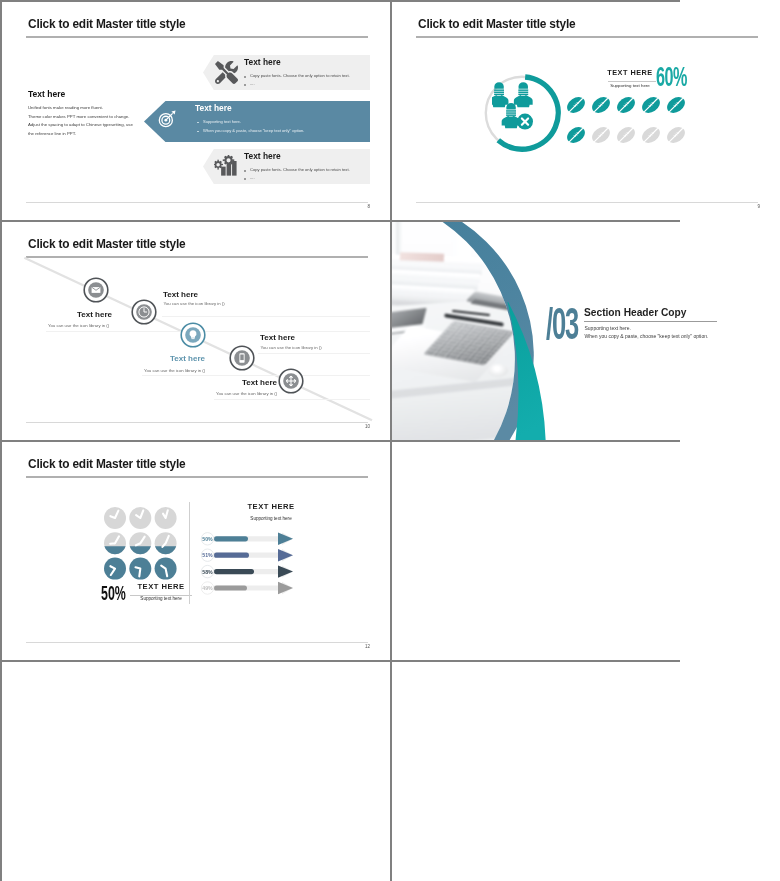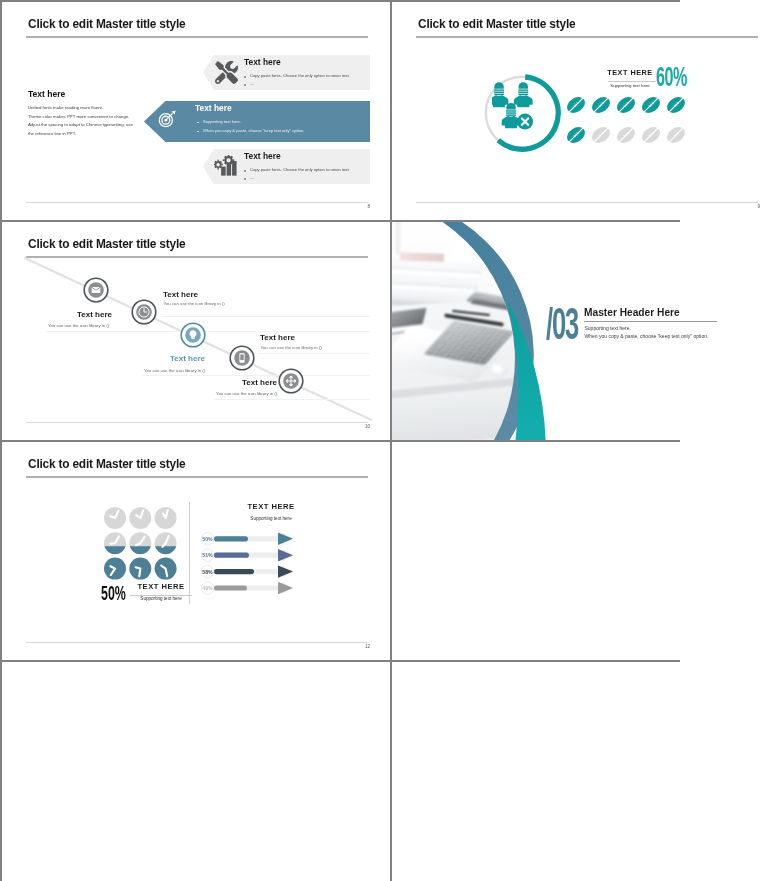--- a/index.html
+++ b/index.html
@@ -311,21 +311,21 @@
         <linearGradient id="arcB4" x1="0" y1="0" x2="0.15" y2="1">
           <stop offset="0" stop-color="#0a9f9c"></stop>
             <stop offset="1" stop-color="#13adad"></stop>
         </linearGradient>
       </defs>
       <path fill="url(#arcA4)" d="M 50.65 0 A 166.4 166.4 0 0 1 101.97 218 L 117.68 218 A 160.1 160.1 0 0 0 70.07 0 Z"></path>
       <path fill="url(#arcB4)" d="M 115.44 80 A 379.2 379.2 0 0 1 123.56 218 L 153.63 218 A 321.0 321.0 0 0 0 116.11 80 Z"></path>
     </svg>
 
     <div class="secnum" style="left:154px;top:80px;">/03</div>
-    <div class="sechead" style="left:192px;top:85px;">Master Header Here</div>
+    <div class="sechead" style="left:192px;top:85px;">Section Header Copy</div>
     <div class="secrule" style="left:192px;top:98.9px;width:133px;"></div>
     <div class="secsub" style="left:192.5px;top:101.5px;">
       <div>Supporting text here.</div>
       <div>When you copy &amp; paste, choose "keep text only" option.</div>
     </div>
   </div>
   <div class="slide">
     <div class="mtitle">Click to edit Master title style</div>
     <div class="trule"></div>
     <div class="frule"></div>

